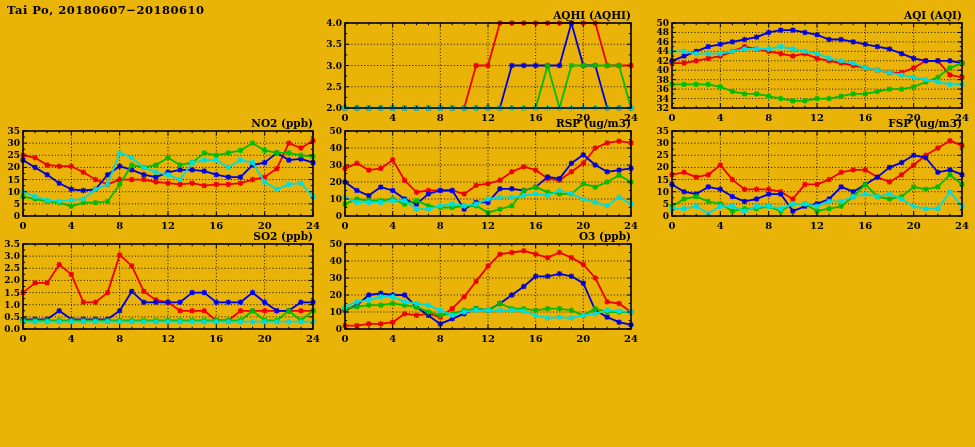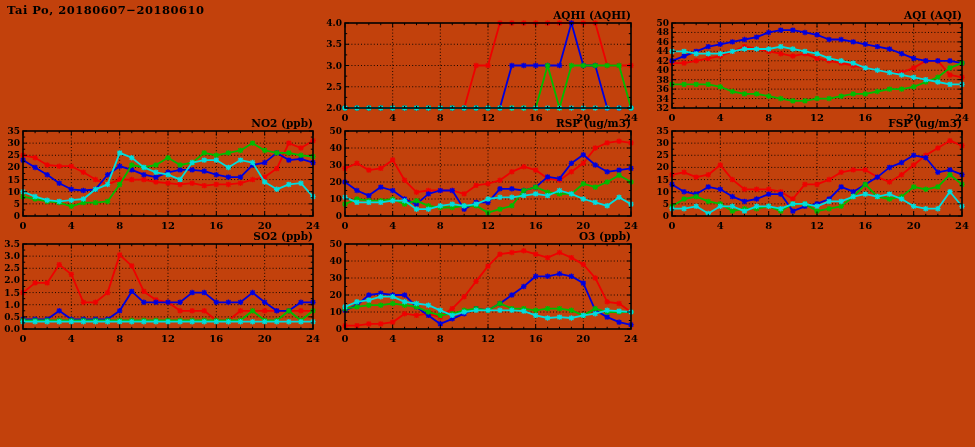--- a/index.html
+++ b/index.html
@@ -1,16 +1,16 @@
 <!DOCTYPE html>
 <html><head>
 <meta charset="utf-8">
 <style>
   html,body{margin:0;padding:0;background:#ffffff;}
-  #canvas{position:relative;width:975px;height:447px;background:#c2410c;overflow:hidden;
+  #canvas{position:relative;width:975px;height:447px;background:#eab308;overflow:hidden;
           font-family:"DejaVu Serif",serif;}
   #page-title{position:absolute;left:7px;top:3px;font-size:11.5px;font-weight:bold;color:#000;
               letter-spacing:0.5px;white-space:nowrap;}
   .chart{position:absolute;}
   svg text{font-family:"DejaVu Serif",serif;font-weight:bold;fill:#000;}
   .ylab{font-size:9px;}
   .xlab{font-size:10px;}
   .ctitle{font-size:10.5px;}
   .dot{stroke:#000;stroke-width:0.9;stroke-dasharray:1 2.2;}
   .frame{fill:none;stroke:#000;stroke-width:1.6;}

